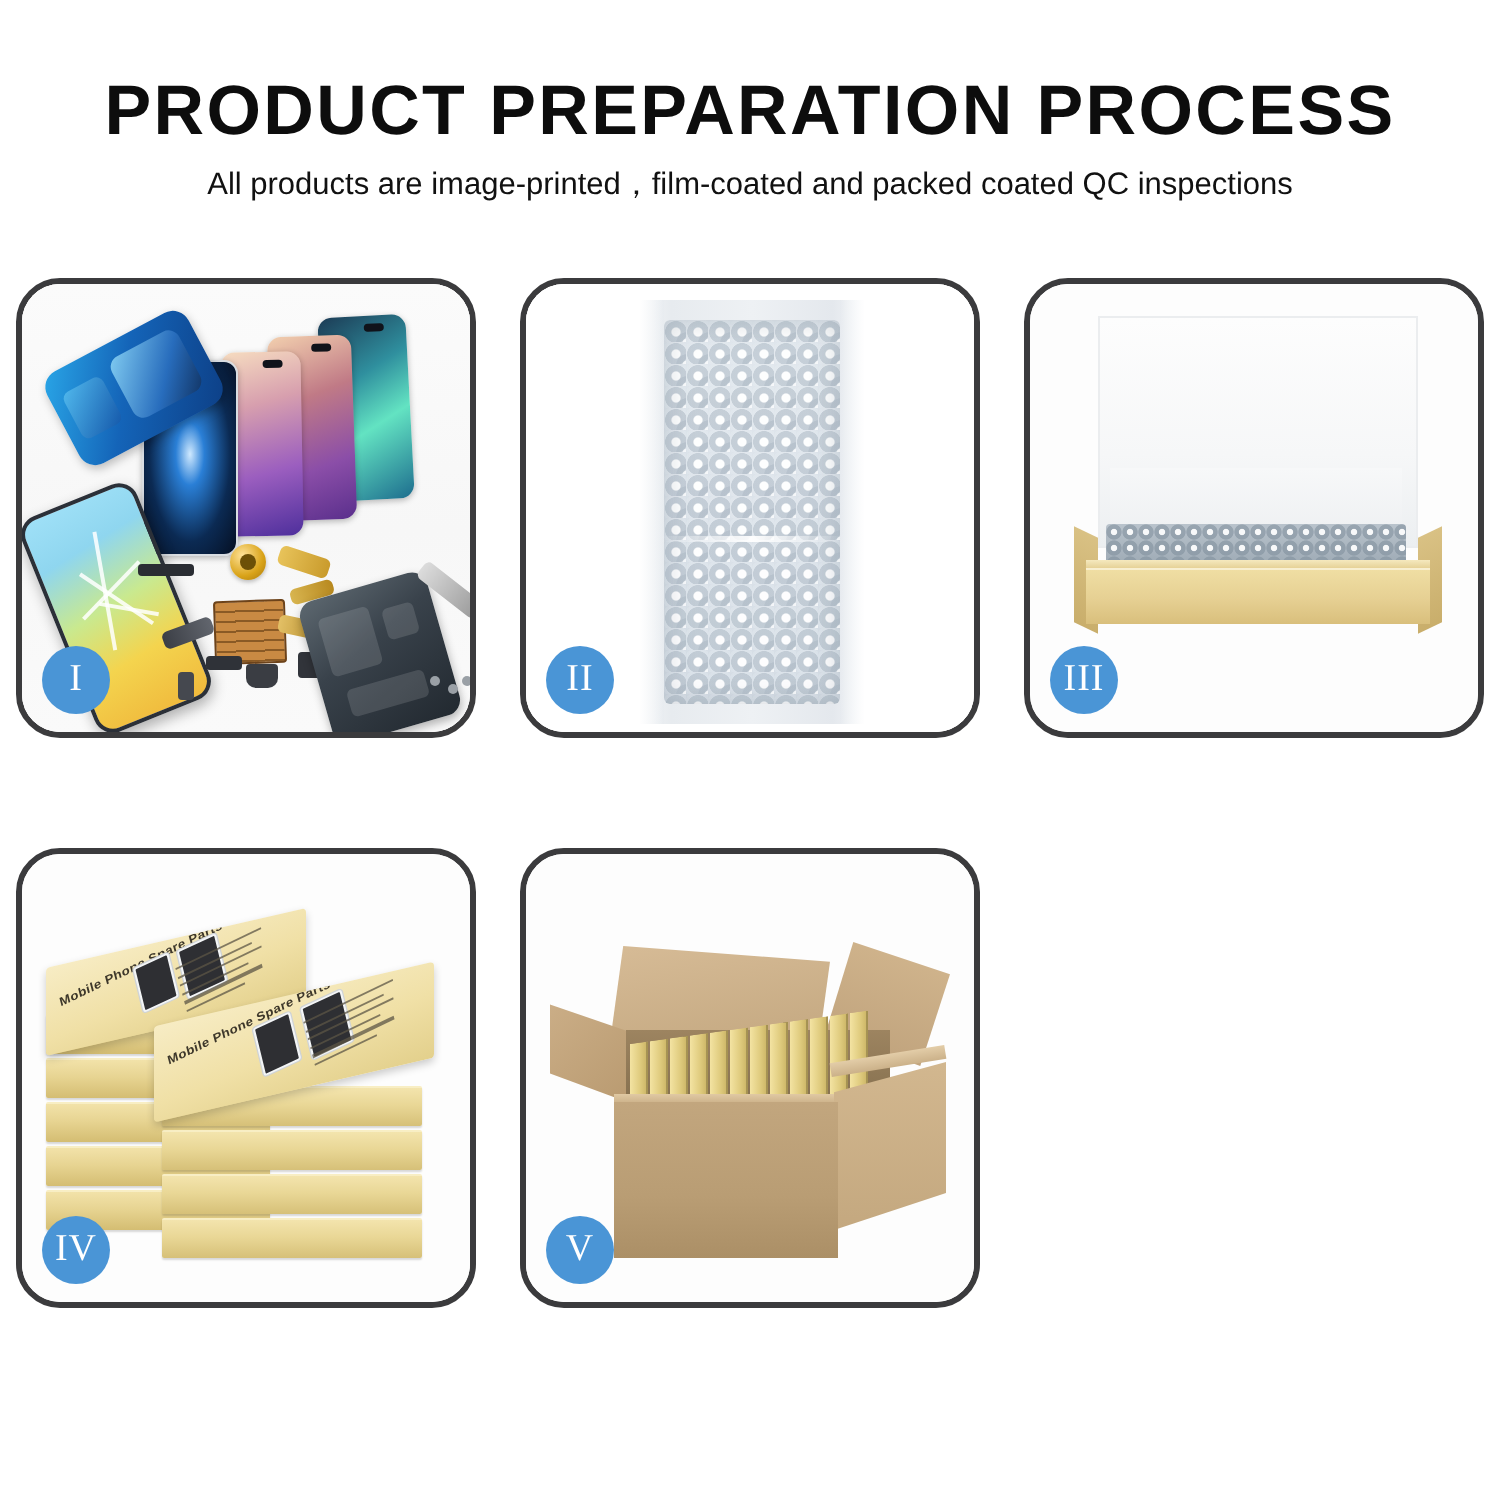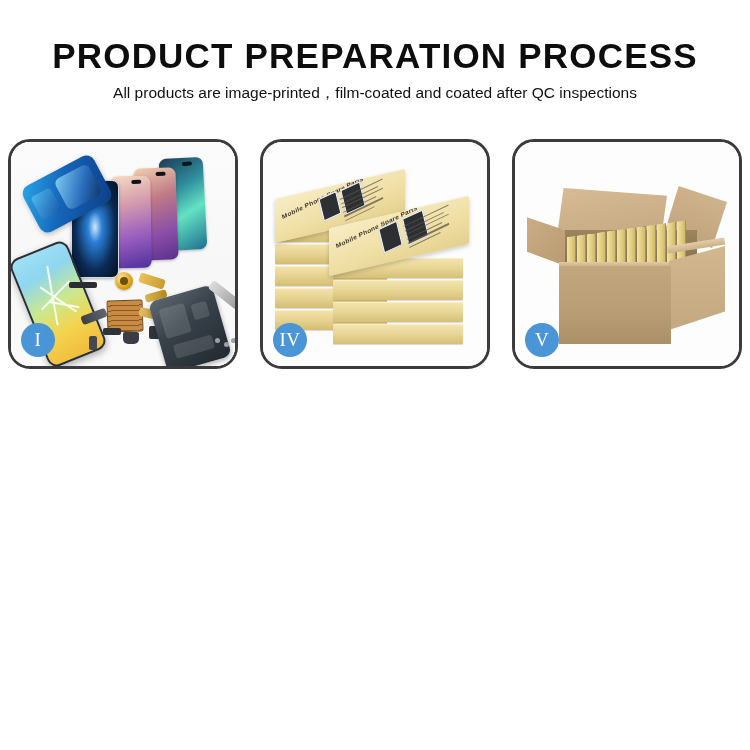--- a/index.html
+++ b/index.html
@@ -265,21 +265,21 @@
     background:rgba(176,150,110,.65);transform:skewY(26deg);}
   .c-wrap{position:absolute;left:150px;top:18px;width:54px;height:26px;
     background:linear-gradient(160deg,rgba(236,240,244,.9),rgba(210,218,226,.5));
     clip-path:polygon(18% 0,100% 22%,78% 100%,0 62%);}
 </style>
 </head>
 <body>
 
 <div id="header">
   <div id="page-title">PRODUCT PREPARATION PROCESS</div>
-  <div id="page-subtitle">All products are image-printed，film-coated and coated after QC inspections</div>
+  <div id="page-subtitle">All products are image-printed，film-coated and packed coated QC inspections</div>
 </div>
 
 <div id="grid">
 
   <div class="panel">
     <div class="stage">
       <div class="p1bg"></div>
 
       <div class="phone ph-a">
           <span class="pill"></span>
@@ -324,21 +324,47 @@
       <div class="tool"></div>
       <div class="screws">
         <span style="left:0;top:0;"></span>
           <span style="left:9px;top:4px;"></span>
           <span style="left:16px;top:0;"></span>
       </div>
     </div>
     <div class="badge">I</div>
   </div>
 
-
+  <div class="panel">
+    <div class="stage">
+      <div class="bw-bg"></div>
+      <div class="pouch">
+        <div class="pouch-edgeL"></div>
+        <div class="bubbles"></div>
+        <div class="pouch-seam"></div>
+        <div class="pouch-edgeR"></div>
+      </div>
+    </div>
+    <div class="badge">II</div>
+  </div>
+
+  <div class="panel">
+    <div class="stage">
+      <div class="p3-lidL"></div>
+      <div class="p3-lidR"></div>
+      <div class="p3-lid"></div>
+      <div class="p3-foam"></div>
+      <div class="p3-sideL"></div>
+      <div class="p3-sideR"></div>
+      <div class="p3-inner"></div>
+      <div class="p3-rim"></div>
+      <div class="p3-front"></div>
+    </div>
+    <div class="badge">III</div>
+  </div>
 
   <div class="panel">
     <div class="stage">
       <div class="stackwrap">
 
         <div class="sbox slabL" style="left:8px;top:68px;"></div>
         <div class="sbox slabL" style="left:8px;top:90px;"></div>
         <div class="sbox slabL" style="left:8px;top:112px;"></div>
         <div class="sbox slabL" style="left:8px;top:134px;"></div>
         <div class="sbox slabL" style="left:8px;top:156px;"></div>

